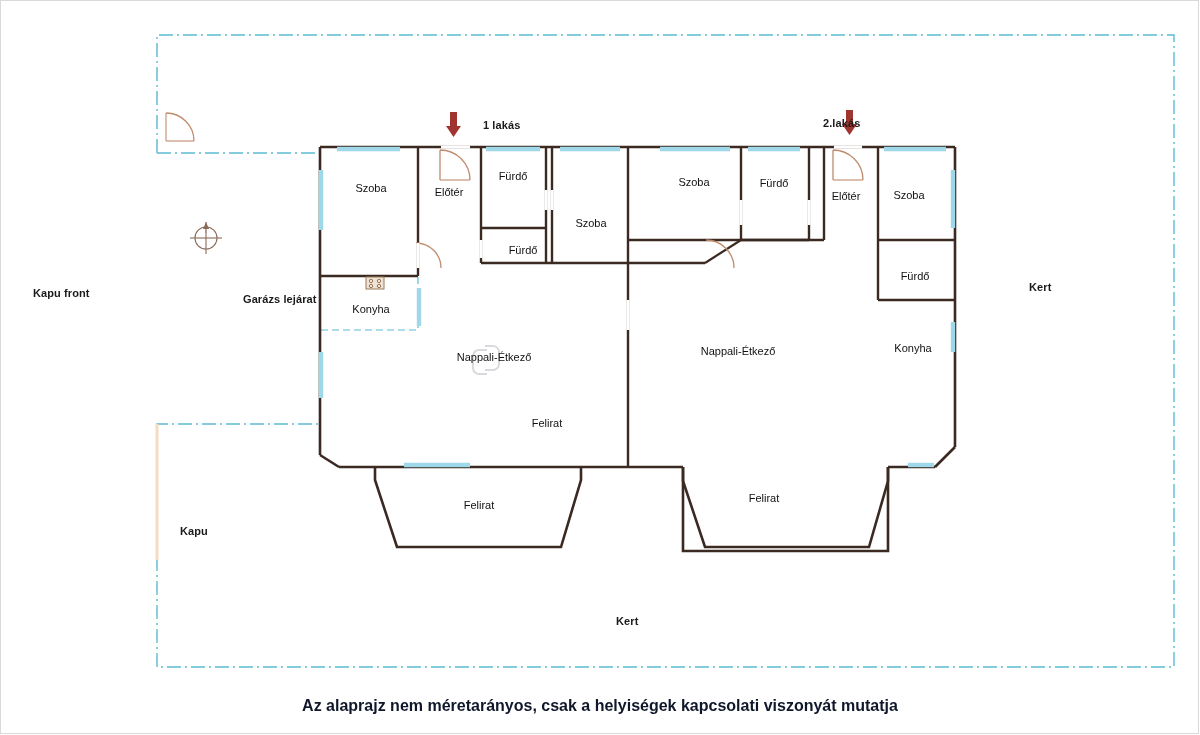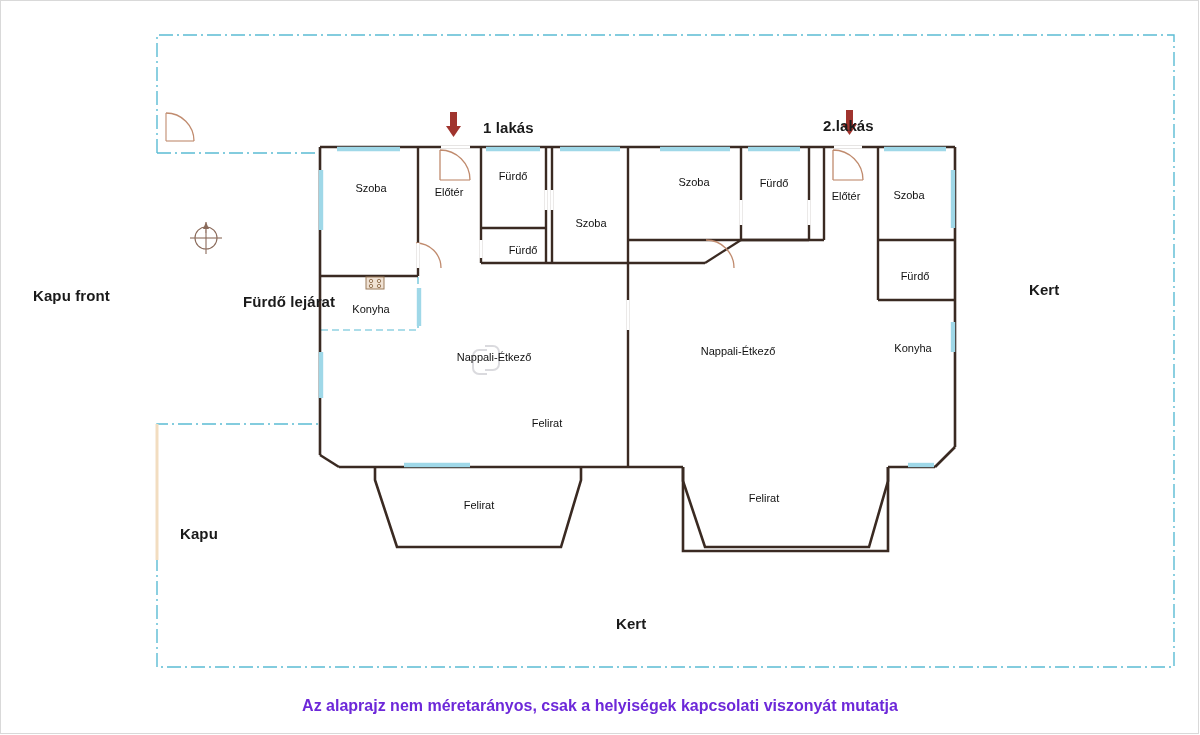--- a/index.html
+++ b/index.html
@@ -19,42 +19,42 @@
   }
   #border-frame {
     position: absolute;
     left: 0; top: 0;
     width: 1199px; height: 734px;
     border: 1px solid #d9d9d9;
     box-sizing: border-box;
   }
   .lbl {
     position: absolute;
-    font-size: 15px;
+    font-size: 11px;
     color: #1a1a1a;
     white-space: nowrap;
     letter-spacing: 0.1px;
   }
   .lbl.bold { font-weight: bold; }
   .room-lbl {
     position: absolute;
     font-size: 11px;
     color: #111111;
     white-space: nowrap;
     text-align: center;
     transform: translateX(-50%);
   }
   .caption {
     position: absolute;
     left: 50%;
     transform: translateX(-50%);
     bottom: 20px;
     font-size: 16px;
     font-weight: bold;
-    color: #6d28d9;
+    color: #0f172a;
     white-space: nowrap;
   }
   svg#plan {
     position: absolute;
     left: 0;
     top: 0;
   }
   .wm {
     position: absolute;
     left: 472px;
@@ -263,21 +263,21 @@
   </svg>
 
   <div class="wm">
     <div class="wm-mark"></div>
   </div>
 
   <div class="lbl bold" style="left:33px; top:287px;">Kapu front</div>
   <div class="lbl bold" style="left:1029px; top:281px;">Kert</div>
   <div class="lbl bold" style="left:144px; top:525px;margin-left:36px;">Kapu</div>
   <div class="lbl bold" style="left:616px; top:615px;">Kert</div>
-  <div class="lbl bold" style="left:243px; top:293px;">Fürdő lejárat</div>
+  <div class="lbl bold" style="left:243px; top:293px;">Garázs lejárat</div>
   <div class="lbl bold" style="left:483px; top:119px;">1 lakás</div>
   <div class="lbl bold" style="left:779px; top:117px;margin-left:44px;">2.lakás</div>
 
   <div class="room-lbl" style="left:371px; top:182px;">Szoba</div>
   <div class="room-lbl" style="left:449px; top:186px;">Előtér</div>
   <div class="room-lbl" style="left:513px; top:170px;">Fürdő</div>
   <div class="room-lbl" style="left:523px; top:244px;">Fürdő</div>
   <div class="room-lbl" style="left:591px; top:217px;">Szoba</div>
   <div class="room-lbl" style="left:371px; top:303px;">Konyha</div>
   <div class="room-lbl" style="left:494px; top:351px;">Nappali-Étkező</div>

